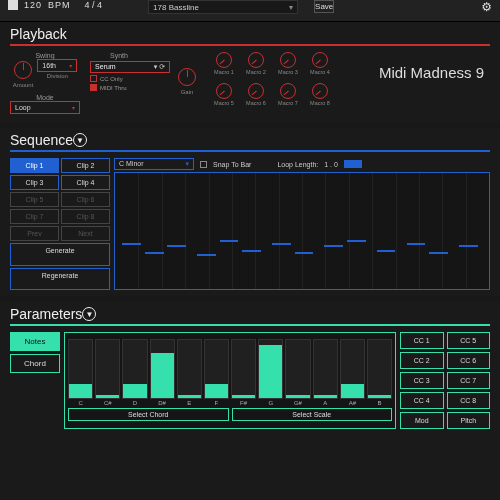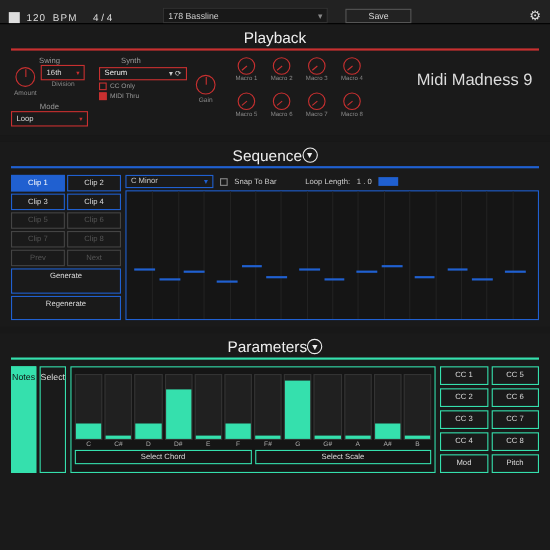--- a/index.html
+++ b/index.html
@@ -1,29 +1,29 @@
 <!DOCTYPE html>
 <html><head>
 <meta charset="utf-8">
 <style>
 * { box-sizing: border-box; margin: 0; padding: 0; font-family: "Segoe UI", Arial, sans-serif; }
 body { background: #1a1a1a; color: #eee; width: 500px; height: 500px; overflow: hidden; font-size: 9px; }
 
 
-.topbar { display: flex; align-items: flex-end; height: 22px; padding: 0 8px; gap: 6px; background: #222; border-bottom: 1px solid #000; }
+.topbar { display: flex; align-items: flex-start; height: 22px; padding: 0 8px; gap: 6px; background: #222; border-bottom: 1px solid #000; }
 .stop-btn { width: 10px; height: 10px; background: #ddd; }
 .bpm { color: #ddd; font-size: 9px; letter-spacing: 1px; }
 .timesig { color: #ddd; font-size: 9px; margin-left: 8px; }
 .preset-select { margin-left: 40px; width: 150px; height: 14px; background: #181818; border: 1px solid #333; color: #ccc; font-size: 8px; padding: 0 4px; display: flex; align-items: center; justify-content: space-between; }
 .preset-select::after { content: "▾"; color: #888; }
-.save-btn { margin-left: 10px; border: 1px solid #555; background: transparent; color: #ddd; font-size: 8px; padding: 1px 20px; }
+.save-btn { margin-left: 10px; border: 1px solid #555; background: transparent; color: #ddd; font-size: 8px; padding: 1px 0; }
 .gear { margin-left: auto; font-size: 12px; color: #ddd; }
 
 
-.section-header { display: flex; align-items: center; justify-content: center; padding: 4px 10px 2px; }
+.section-header { display: flex; align-items: center; justify-content: flex-start; padding: 4px 10px 2px; }
 .section-header .title { font-size: 14px; font-weight: 300; color: #eee; }
 .down-arrow { width: 14px; height: 14px; border: 1.5px solid #eee; border-radius: 50%; display: flex; align-items: center; justify-content: center; font-size: 8px; }
 .hr-red { height: 2px; background: #c83030; margin: 0 10px 4px; }
 .hr-blue { height: 2px; background: #2060d0; margin: 0 10px 4px; }
 .hr-teal { height: 2px; background: #35e0ad; margin: 0 10px 4px; }
 
 
 .playback { display: flex; padding: 2px 10px 8px; gap: 4px; }
 .pb-label { font-size: 7px; color: #999; text-align: center; }
 .pb-knob { width: 18px; height: 18px; border: 1.5px solid #c83030; border-radius: 50%; position: relative; margin: 2px auto; }
@@ -60,21 +60,21 @@
 .scale-select { border: 1px solid #2060d0; width: 80px; font-size: 7px; padding: 1px 4px; display: flex; justify-content: space-between; }
 .scale-select::after { content: "▾"; color: #2060d0; }
 .snap-check { width: 7px; height: 7px; border: 1px solid #888; }
 .loop-slider { width: 18px; height: 8px; background: #2060d0; display: inline-block; }
 .piano-roll { flex: 1; border: 1px solid #2060d0; background: #151515; position: relative; min-height: 118px; }
 .piano-roll .grid-v { position: absolute; top: 0; bottom: 0; width: 1px; background: #222; }
 .note-seg { position: absolute; height: 2px; background: #2060d0; }
 
 
 .params { display: flex; padding: 2px 10px 4px; gap: 4px; }
-.param-tabs { display: flex; flex-direction: row; gap: 3px; width: 50px; }
+.param-tabs { display: flex; flex-direction: column; gap: 3px; width: 50px; }
 .param-tab { border: 1px solid #35e0ad; background: #1a1a1a; color: #ddd; font-size: 8px; padding: 4px 0; text-align: center; }
 .param-tab.active { background: #35e0ad; color: #111; }
 .param-main { flex: 1; border: 1px solid #35e0ad; background: #151515; padding: 3px; display: flex; flex-direction: column; gap: 2px; }
 .bars-row { display: flex; gap: 2px; align-items: flex-end; height: 70px; }
 .bar-col { flex: 1; display: flex; flex-direction: column; align-items: center; gap: 1px; }
 .bar-track { width: 100%; height: 60px; background: #202020; border: 1px solid #333; position: relative; }
 .bar-fill { position: absolute; bottom: 0; left: 0; right: 0; background: #35e0ad; }
 .bar-label { font-size: 6px; color: #aaa; }
 .scale-btns { display: flex; gap: 3px; }
 .scale-btn { flex: 1; border: 1px solid #35e0ad; color: #ddd; font-size: 7px; padding: 2px 0; text-align: center; }
@@ -260,21 +260,21 @@
 <div class="spacer"></div>
 
 <div class="section-header">
   <span class="title">Parameters</span>
   <div class="down-arrow">▼</div>
 </div>
 <div class="hr-teal"></div>
 <div class="params">
   <div class="param-tabs" id="param-tabs">
       <div class="param-tab active">Notes</div>
-      <div class="param-tab">Select</div>
+      <div class="param-tab">Chord</div>
     </div>
   <div class="param-main">
     <div class="bars-row" id="bars-row">
         <div class="bar-col">
           <div class="bar-track">
             <div class="bar-fill" style="height:25%"></div>
           </div>
           <div class="bar-label">C</div>
         </div>
         <div class="bar-col">

